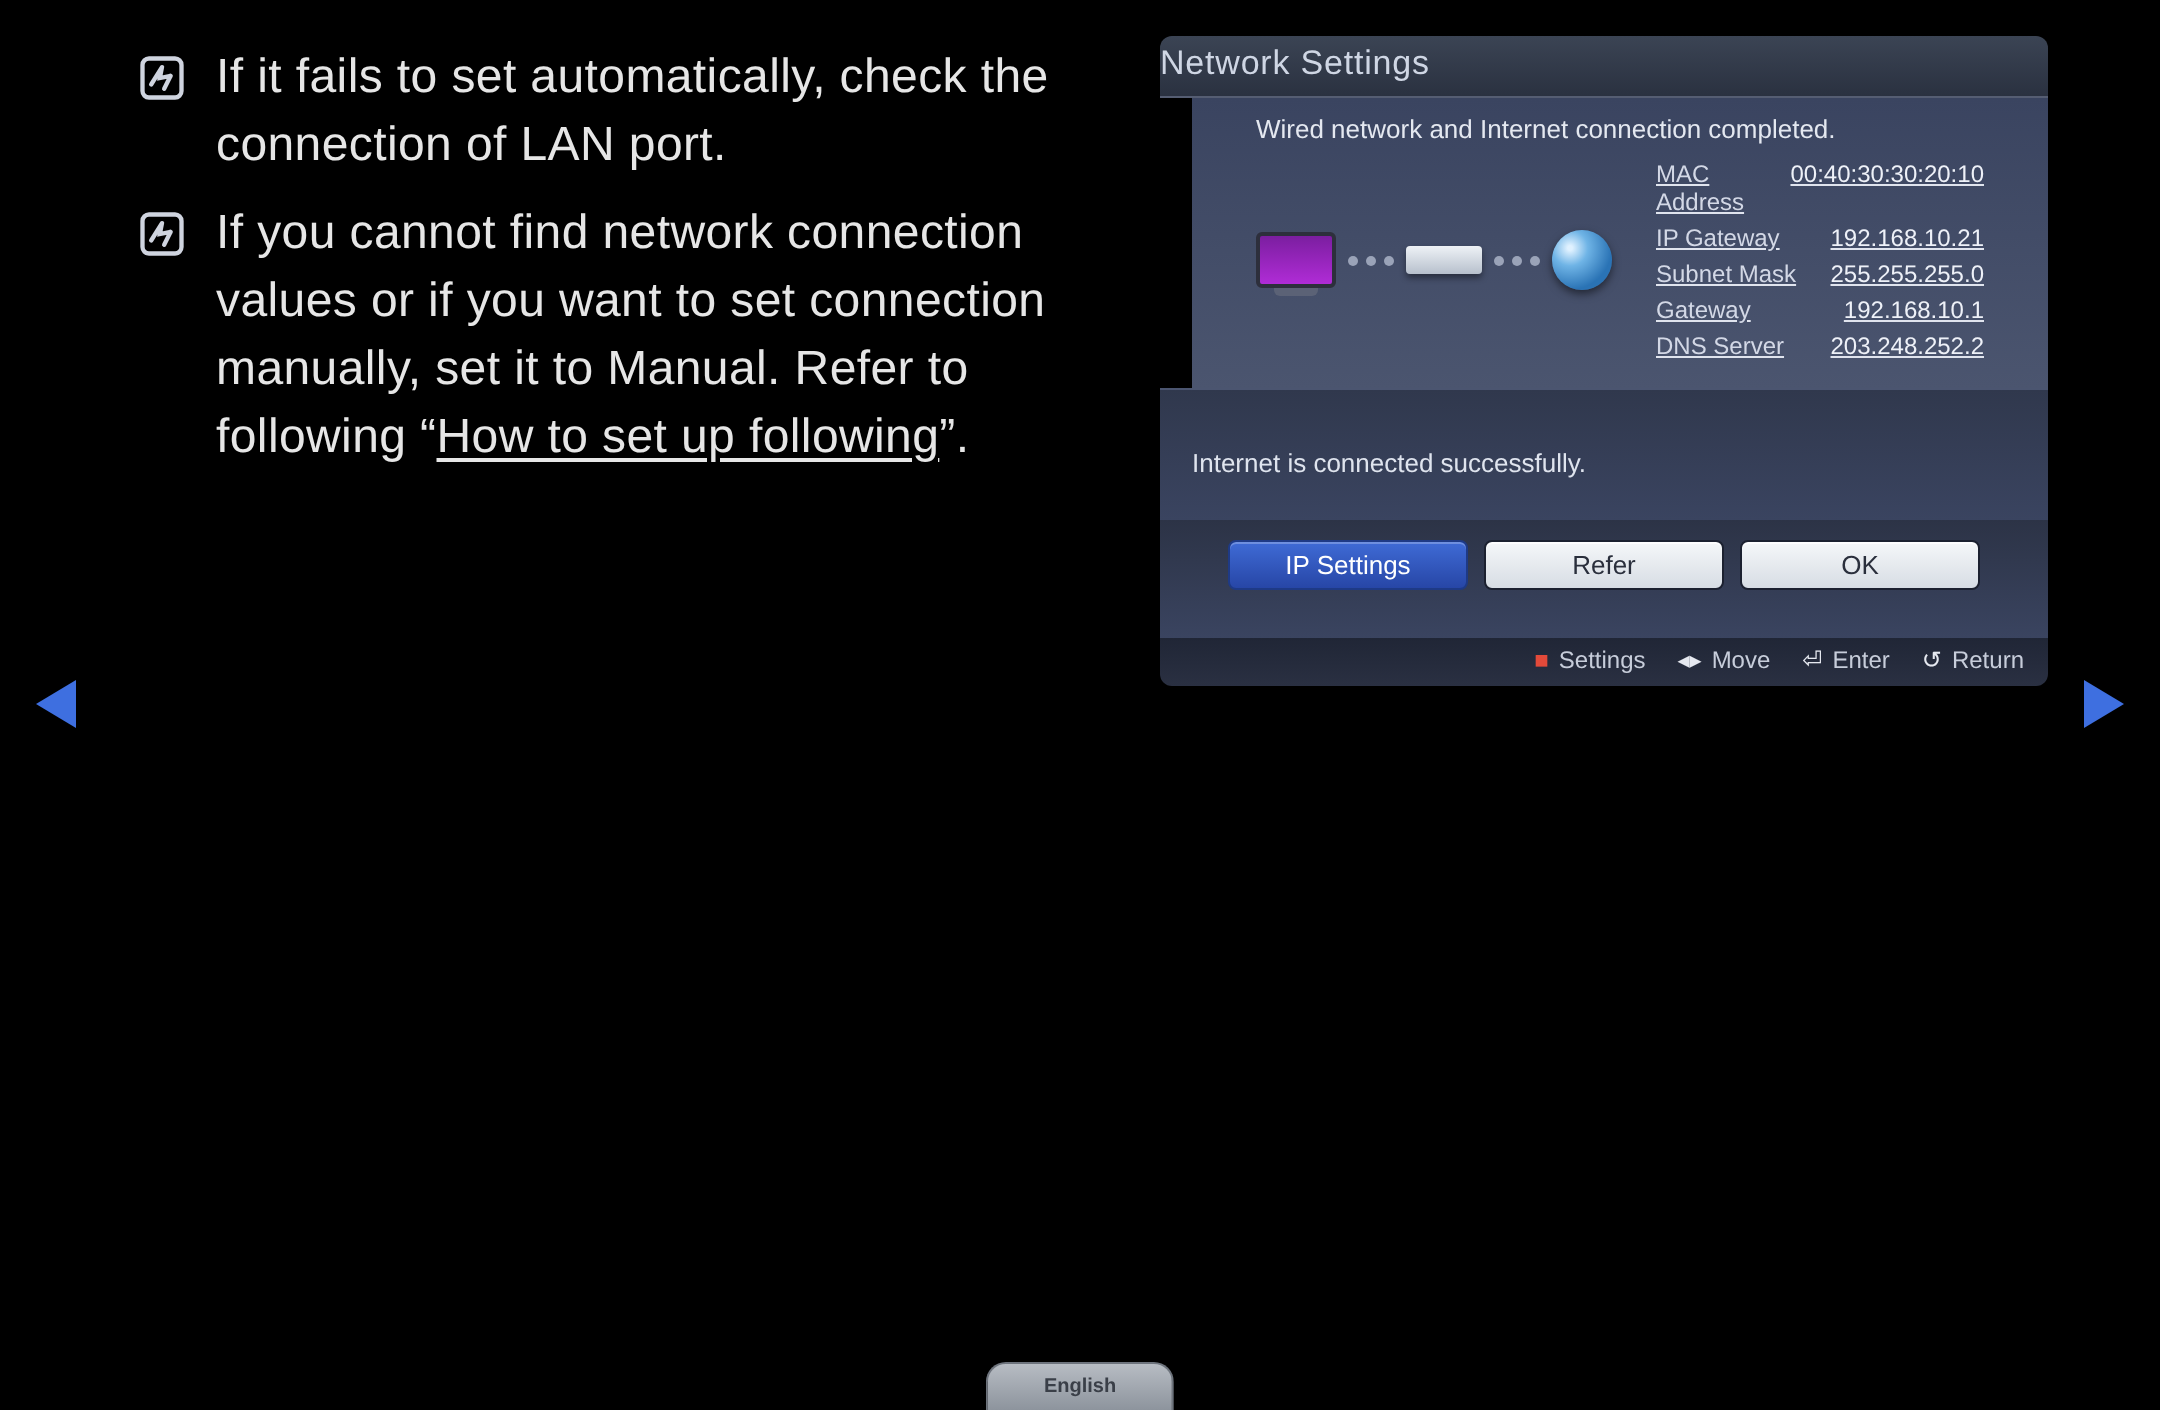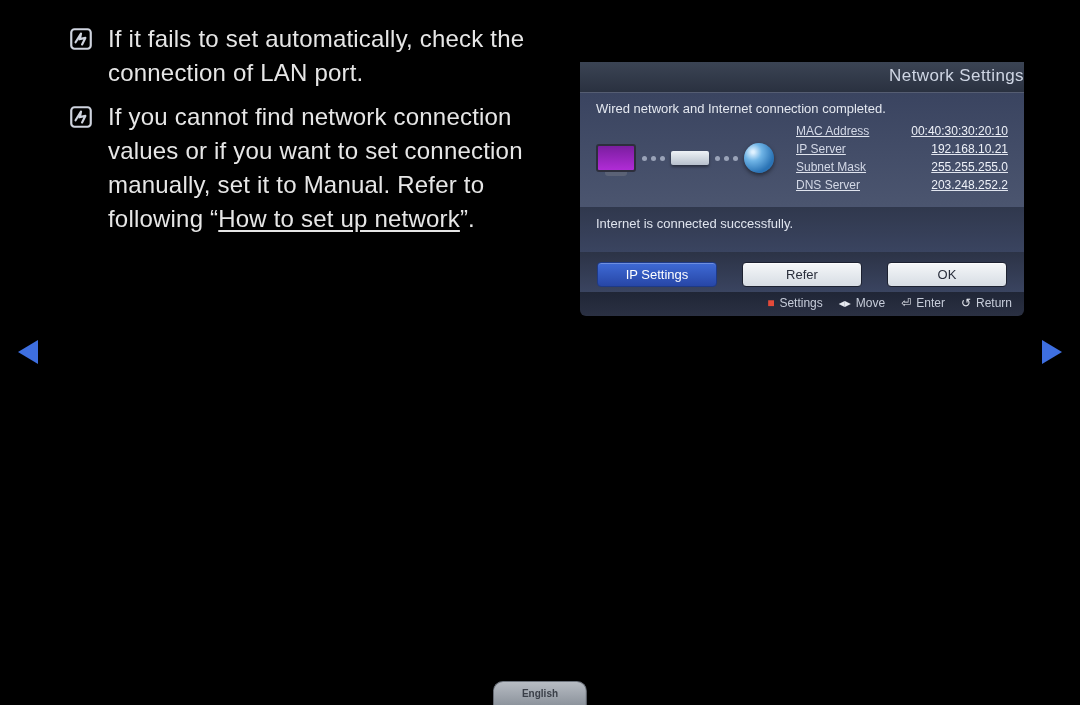--- a/index.html
+++ b/index.html
@@ -9,42 +9,42 @@
 
   
   .notes { position: absolute; left: 108px; top: 22px; width: 450px; }
   .note-row { display: flex; align-items: flex-start; margin-bottom: 10px; }
   .note-icon { width: 26px; height: 26px; flex: 0 0 26px; margin-right: 14px; margin-left: -40px; margin-top: 4px; }
   .note-text { font-size: 24px; line-height: 34px; font-weight: 300; color: #e6e6e6; letter-spacing: 0.2px; }
   .link { text-decoration: underline; text-underline-offset: 3px; }
 
   
   .panel { position: absolute; left: 580px; top: 18px; width: 444px; border-radius: 6px; overflow: hidden; box-shadow: 0 2px 8px rgba(0,0,0,0.6); }
-  .panel-title { background: linear-gradient(#3b4454, #2a3140); color: #cfd6e4; text-align: right; font-size: 17px; font-weight: 400; padding: 4px 0 6px; letter-spacing: 0.4px; border-bottom: 1px solid #555d72; margin-top: 44px; }
-  .panel-body { background: linear-gradient(#3a4460, #4b556f); padding: 8px 16px 12px; }
+  .panel-title { background: linear-gradient(#3b4454, #2a3140); color: #cfd6e4; text-align: left; font-size: 17px; font-weight: 400; padding: 4px 0 6px; letter-spacing: 0.4px; border-bottom: 1px solid #555d72; }
+  .panel-body { background: linear-gradient(#3a4460, #4b556f); padding: 8px 32px 12px; margin-left: 16px; }
   .status-line { font-size: 13px; color: #e4e8f0; margin-bottom: 6px; }
 
   .topo-row { display: flex; align-items: center; }
   .topo { display: flex; align-items: center; flex: 0 0 200px; }
   .tv { width: 40px; height: 28px; border-radius: 3px; background: linear-gradient(#7b1ea0, #b02cd6); border: 2px solid #2d2f3c; position: relative; }
   .tv::after { content: ""; position: absolute; bottom: -6px; left: 50%; transform: translateX(-50%); width: 22px; height: 4px; background: #5b6276; border-radius: 0 0 3px 3px; }
   .dots { display: flex; align-items: center; margin: 0 6px; gap: 4px; }
   .dots span { width: 5px; height: 5px; background: #9aa3b8; border-radius: 50%; }
   .router { width: 38px; height: 14px; background: linear-gradient(#eef2f6, #b7c0cc); border-radius: 2px; box-shadow: 0 2px 3px rgba(0,0,0,0.4); }
   .globe { width: 30px; height: 30px; background: radial-gradient(circle at 30% 30%, #dff1ff 4%, #6fb4e6 30%, #2a73b5 70%); border-radius: 50%; box-shadow: 0 2px 4px rgba(0,0,0,0.5); }
 
   .kv { flex: 1; font-size: 12px; color: #e0e4ee; }
   .kv-row { display: flex; justify-content: space-between; padding: 2px 0; text-decoration: underline; }
   .kv-row .k { color: #d3d8e6; }
   .kv-row .v { color: #eef1f8; }
 
   .msg-block { background: linear-gradient(#30384d, #3a4460); padding: 8px 16px 18px; font-size: 13px; line-height: 17px; color: #bfc6d6; border-top: 1px solid #4b5570; }
-  .msg1 { color: #dfe4ee; margin-bottom: 2px; }
+  .msg1 { color: #dfe4ee; margin-bottom: 2px; margin-top: 20px; }
 
-  .btn-row { background: linear-gradient(#2c3346, #3a4460); padding: 10px 16px 5px; display: flex; gap: 25px; justify-content: center; }
+  .btn-row { background: linear-gradient(#2c3346, #3a4460); padding: 10px 16px 24px; display: flex; gap: 8px; justify-content: center; }
   .tvbtn { flex: 0 0 120px; text-align: center; font-size: 13px; padding: 4px 0; border-radius: 4px; border: 1px solid #1c2130; }
   .tvbtn.primary { background: linear-gradient(#3f6bd6, #2746a6); color: #fff; border-color: #1e3a86; box-shadow: inset 0 1px 0 rgba(255,255,255,0.25); }
   .tvbtn.secondary { background: linear-gradient(#f5f7f9, #d7dde4); color: #2a2f3c; box-shadow: inset 0 1px 0 rgba(255,255,255,0.8); }
 
   .hint-row { background: linear-gradient(#202636, #2a3042); padding: 4px 12px 6px; display: flex; justify-content: flex-end; gap: 16px; font-size: 12px; color: #c7cdda; }
   .hint { display: flex; align-items: center; gap: 5px; }
   .hint .sym { display: inline-flex; align-items: center; justify-content: center; }
   .sym.red { color: #e34a3a; font-weight: bold; }
   .sym.white { color: #e6e9f0; }
 
@@ -68,21 +68,21 @@
         <path d="M7 15 L12 7 M12 7 L11 12 L16 11 M16 11 L13 17" stroke-linecap="round"></path>
       </svg>
       <p class="note-text">If it fails to set automatically, check the connection of LAN port.</p>
     </div>
     <div class="note-row">
       <svg class="note-icon" viewBox="0 0 24 24" fill="none" stroke="#cfd4df" stroke-width="2">
         <rect x="3" y="3" width="18" height="18" rx="3"></rect>
         <path d="M7 15 L12 7 M12 7 L11 12 L16 11 M16 11 L13 17" stroke-linecap="round"></path>
       </svg>
       <p class="note-text">
-        <span>If you cannot find network connection values or if you want to set connection manually, set it to Manual. Refer to following “</span><span class="link">How to set up network</span><span>”.</span>
+        <span>If you cannot find network connection values or if you want to set connection manually, set it to Manual. Refer to following “</span><span class="link">How to set up following</span><span>”.</span>
       </p>
     </div>
   </div>
 
   <div class="panel">
     <div class="panel-title">Network Settings</div>
 
     <div class="panel-body">
       <div class="status-line">Wired network and Internet connection completed.</div>
       <div class="topo-row">
@@ -100,26 +100,30 @@
               <span></span>
             </div>
           <div class="globe"></div>
         </div>
         <div class="kv">
           <div class="kv-row">
               <span class="k">MAC Address</span>
               <span class="v">00:40:30:30:20:10</span>
             </div>
           <div class="kv-row">
-              <span class="k">IP Server</span>
+              <span class="k">IP Gateway</span>
               <span class="v">192.168.10.21</span>
             </div>
           <div class="kv-row">
               <span class="k">Subnet Mask</span>
               <span class="v">255.255.255.0</span>
+            </div>
+          <div class="kv-row">
+              <span class="k">Gateway</span>
+              <span class="v">192.168.10.1</span>
             </div>
           <div class="kv-row">
               <span class="k">DNS Server</span>
               <span class="v">203.248.252.2</span>
             </div>
         </div>
       </div>
     </div>
 
     <div class="msg-block">

